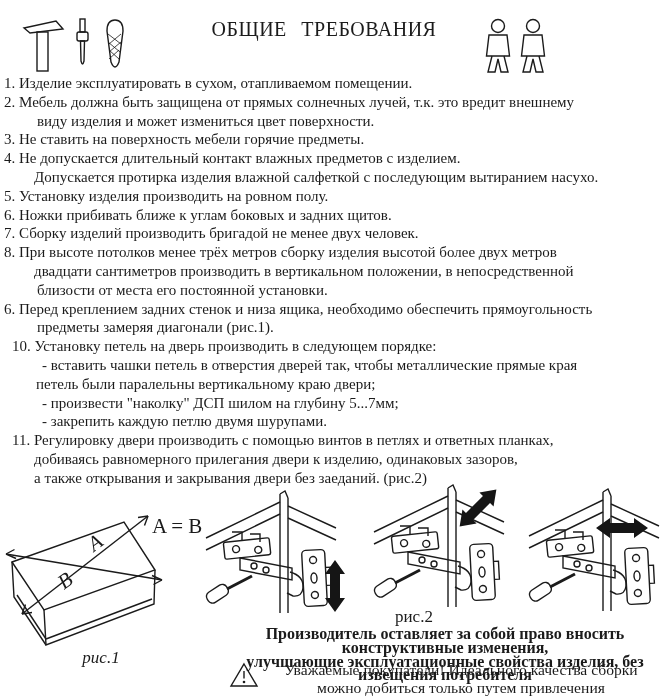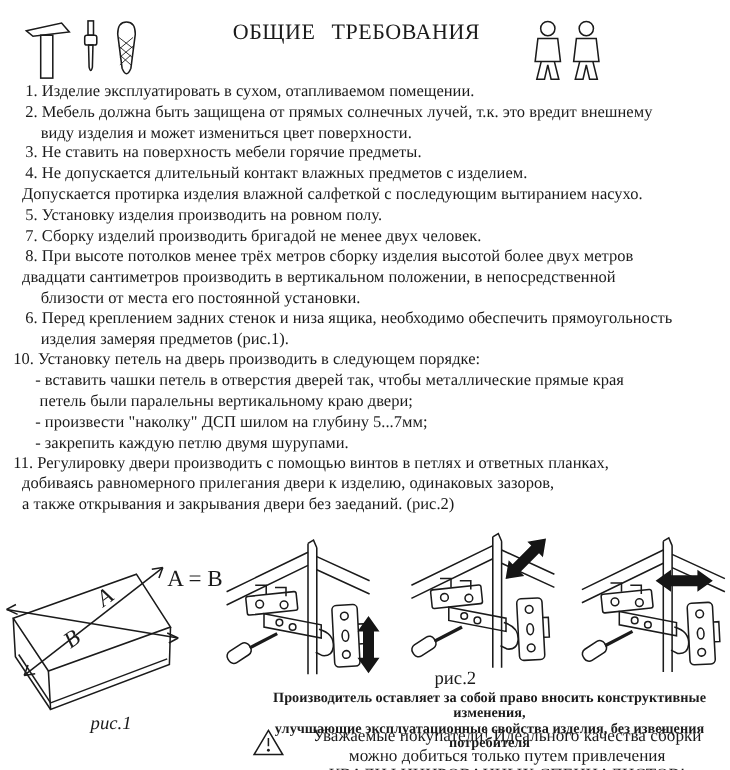--- a/index.html
+++ b/index.html
@@ -3,27 +3,27 @@
 <meta charset="utf-8">
 <style>
   html,body{margin:0;padding:0;background:#fff;}
   .page{position:relative;width:664px;height:700px;background:#fff;overflow:hidden;
         font-family:"Liberation Serif",serif;color:#1b1b1b;margin-top:12px;}
   svg{position:absolute;pointer-events:none;}
   .title{position:absolute;top:6px;left:0;width:648px;text-align:center;
          font-size:20px;letter-spacing:.5px;word-spacing:9px;white-space:nowrap;}
   .req-list{position:absolute;top:62px;left:0;right:0;}
   .line{white-space:nowrap;font-size:15px;line-height:18.8px;height:18.8px;}
-  .i0{padding-left:23px}.i1{padding-left:12px}.i2{padding-left:37px}
-  .i3{padding-left:20px}.i4{padding-left:32px}.i5{padding-left:36px}
+  .i0{padding-left:4px}.i1{padding-left:12px}.i2{padding-left:37px}
+  .i3{padding-left:34px}.i4{padding-left:42px}.i5{padding-left:36px}
   .fig-caption{position:absolute;font-size:17px;white-space:nowrap;}
   .cap1{left:70px;top:636px;width:62px;text-align:center;font-style:italic;}
   .cap2{left:395px;top:595px;width:48px;}
   .mfr-note{position:absolute;left:228px;top:615px;width:434px;text-align:center;
-            font-weight:bold;font-size:13px;line-height:13.8px;}
+            font-weight:bold;font-size:16px;line-height:13.8px;}
   .warn-text{position:absolute;left:252px;top:649px;width:418px;text-align:center;
              font-size:15.6px;line-height:17.6px;}
   .ink{stroke:#1b1b1b;fill:none;stroke-width:1.4;}
   text.svgt{font-family:"Liberation Serif",serif;fill:#1b1b1b;stroke:none;}
 </style>
 </head>
 <body>
 
 <div class="page">
 
@@ -63,26 +63,27 @@
   </svg>
 
   <div class="req-list">
       <div class="line i0">1. Изделие эксплуатировать в сухом, отапливаемом помещении.</div>
       <div class="line i0">2. Мебель должна быть защищена от прямых солнечных лучей, т.к. это вредит внешнему</div>
       <div class="line i2">виду изделия и может измениться цвет поверхности.</div>
       <div class="line i0">3. Не ставить на поверхность мебели горячие предметы.</div>
       <div class="line i0">4. Не допускается длительный контакт влажных предметов с изделием.</div>
       <div class="line i3">Допускается протирка изделия влажной салфеткой с последующим вытиранием насухо.</div>
       <div class="line i0">5. Установку изделия производить на ровном полу.</div>
+      <div class="line i0">6. Ножки прибивать ближе к углам боковых и задних щитов.</div>
       <div class="line i0">7. Сборку изделий производить бригадой не менее двух человек.</div>
       <div class="line i0">8. При высоте потолков менее трёх метров сборку изделия высотой более двух метров</div>
       <div class="line i3">двадцати сантиметров производить в вертикальном положении, в непосредственной</div>
       <div class="line i2">близости от места его постоянной установки.</div>
       <div class="line i0">6. Перед креплением задних стенок и низа ящика, необходимо обеспечить прямоугольность</div>
-      <div class="line i2">изделия замеряя предметов (рис.1).</div>
+      <div class="line i2">предметы замеряя диагонали (рис.1).</div>
       <div class="line i1">10. Установку петель на дверь производить в следующем порядке:</div>
       <div class="line i4">- вставить чашки петель в отверстия дверей так, чтобы металлические прямые края</div>
       <div class="line i5">петель были паралельны вертикальному краю двери;</div>
       <div class="line i4">- произвести "наколку" ДСП шилом на глубину 5...7мм;</div>
       <div class="line i4">- закрепить каждую петлю двумя шурупами.</div>
       <div class="line i1">11. Регулировку двери производить с помощью винтов в петлях и ответных планках,</div>
       <div class="line i3">добиваясь равномерного прилегания двери к изделию, одинаковых зазоров,</div>
       <div class="line i3">а также открывания и закрывания двери без заеданий. (рис.2)</div>
     </div>
 

